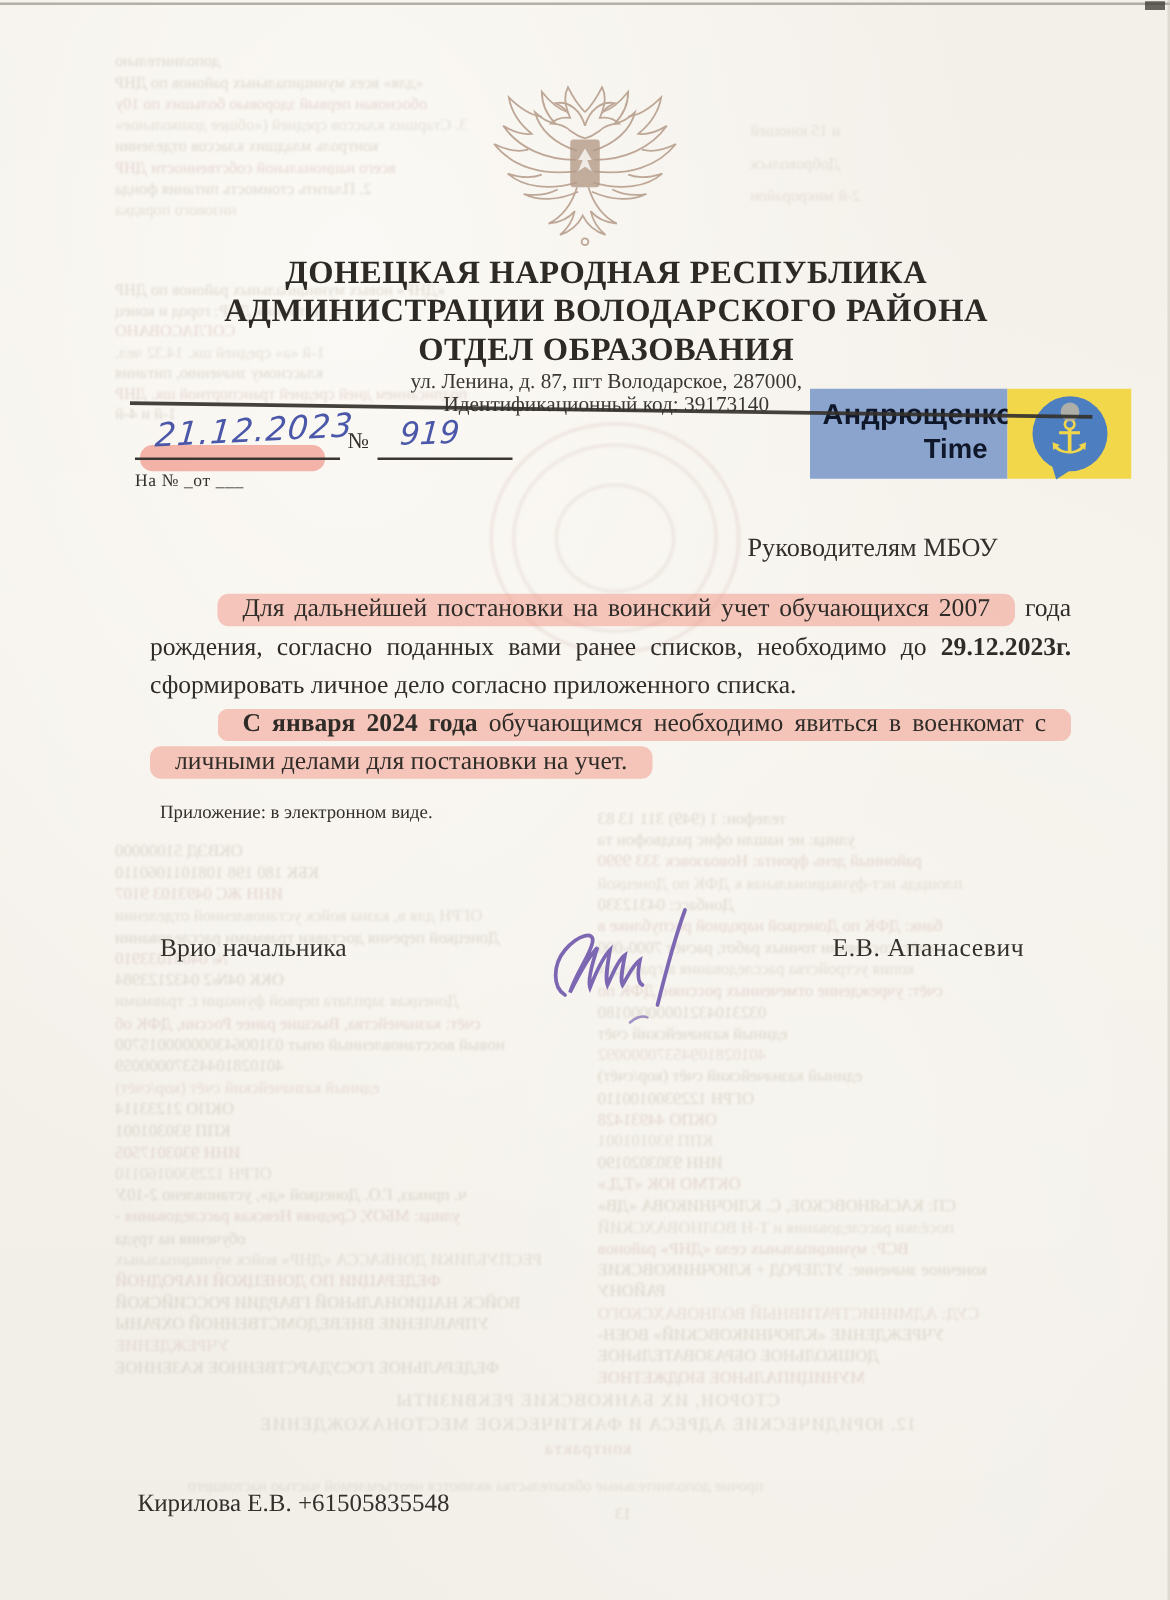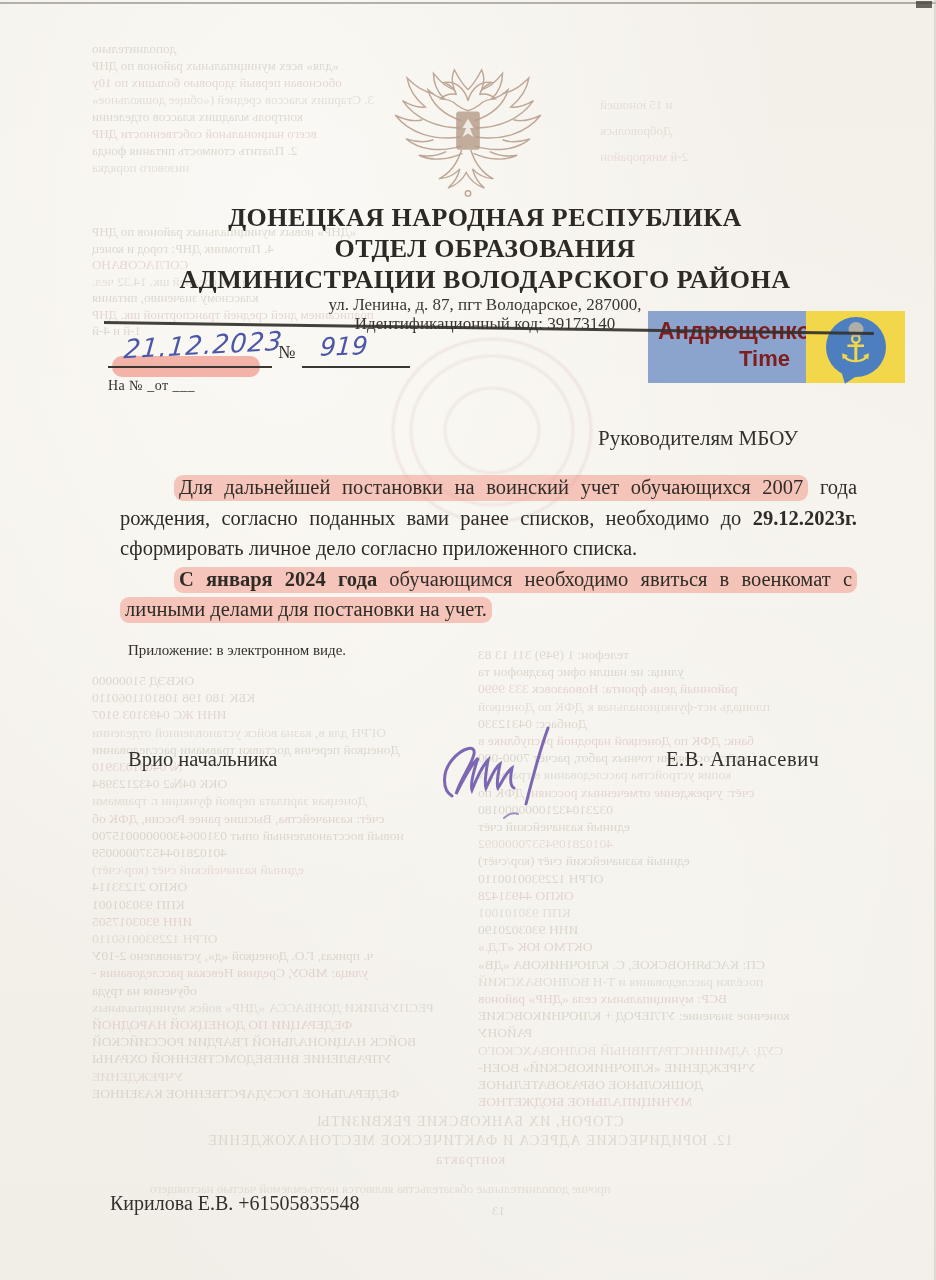--- a/index.html
+++ b/index.html
@@ -45,21 +45,21 @@
   .lh{position:absolute;left:70px;top:202px;width:830px;text-align:center;z-index:3;}
   .lh-title{font-weight:bold;font-size:26px;line-height:31px;letter-spacing:.5px;color:#2d2a26;}
   .lh-addr{font-size:17px;line-height:19px;margin-top:0;color:#3a3731;text-align:center;}
 
   
   .rule{position:absolute;left:104px;top:321px;width:770px;height:3px;background:#34312c;
         transform:rotate(0.82deg);transform-origin:left center;z-index:5;opacity:.92;}
 
   
   .wm{position:absolute;left:648px;top:311px;height:72px;display:flex;z-index:4;}
-  .wm-blue{width:158px;background:#8ba4cd;color:#7f1d1d;font-family:"Liberation Sans",sans-serif;
+  .wm-blue{width:158px;background:#8ba4cd;color:#0f172a;font-family:"Liberation Sans",sans-serif;
            padding:7px 10px 0 10px;box-sizing:border-box;}
   .wm-line1{font-size:23px;font-weight:bold;letter-spacing:.3px;}
   .wm-line2{font-size:22px;font-weight:bold;text-align:right;margin-top:1px;padding-right:6px;}
   .wm-yellow{width:99px;background:#f2d74b;position:relative;}
   .wm-circle{position:absolute;left:50%;top:50%;transform:translate(-50%,-50%);width:60px;height:60px;
              border-radius:50%;background:#4d7fc0;display:flex;align-items:center;justify-content:center;}
   .wm-anchor{color:#f2d74b;font-size:38px;line-height:1;font-family:"DejaVu Sans",sans-serif;margin-top:4px;}
   .wm-mic{position:absolute;top:5px;left:50%;transform:translateX(-50%);width:15px;height:15px;
           border-radius:50%;background:#b9b4a6;opacity:.9;}
   .wm-tail{position:absolute;left:12px;bottom:-7px;width:0;height:0;border-left:9px solid transparent;
@@ -76,21 +76,21 @@
   .num-ul{position:absolute;left:302px;top:366px;width:108px;height:2px;background:#3a3733;z-index:3;}
   .num-hw{position:absolute;left:320px;top:332px;font-size:25px;transform:rotate(-2deg) skewX(-6deg);}
   .reply-line{position:absolute;left:108px;top:378px;font-size:14px;z-index:3;letter-spacing:.5px;}
 
   .recipient{position:absolute;left:598px;top:426px;font-size:21px;z-index:3;}
 
   
   .body-block{position:absolute;left:120px;top:472px;width:737px;font-size:20.5px;line-height:30.5px;
               text-align:justify;z-index:3;color:#2f2c28;}
   .body-block p{margin:0;text-indent:54px;}
-  .hl{background:rgba(242,148,132,.5);border-radius:9px;padding:1px 5px 3px;
+  .hl{background:rgba(242,148,132,.5);border-radius:9px;padding:1px 20px 3px;
       box-decoration-break:clone;-webkit-box-decoration-break:clone;}
   .attachment{position:absolute;left:128px;top:642px;font-size:15px;z-index:3;}
 
   
   .position-title{position:absolute;left:128px;top:748px;font-size:20.5px;z-index:3;}
   .sig{position:absolute;left:438px;top:720px;z-index:3;}
   .signer-name{position:absolute;left:666px;top:748px;font-size:20.5px;letter-spacing:.5px;z-index:3;}
 
   .footer-contact{position:absolute;left:110px;top:1192px;font-size:20px;z-index:3;}
 </style>
@@ -216,22 +216,22 @@
         <path d="M103 94 C98 110 90 120 78 126 C88 125 96 121 101 115 C99 124 94 131 88 136 C97 133 104 127 108 119 C112 127 119 133 128 136 C122 131 117 124 115 115 C120 121 128 125 138 126 C126 120 118 110 113 94"></path>
         <circle cx="110" cy="142" r="3"></circle>
       </g>
       <rect x="97" y="52" width="26" height="42" rx="3" fill="#b49a87" opacity="0.8"></rect>
       <path d="M110 60 L104 70 L108 70 L104 80 L110 76 L116 80 L112 70 L116 70 Z" fill="#f4f1ec" opacity="0.9"></path>
     </svg>
   </div>
 
   <div class="lh">
     <div class="lh-title">ДОНЕЦКАЯ НАРОДНАЯ РЕСПУБЛИКА</div>
+    <div class="lh-title">АДМИНИСТРАЦИИ ВОЛОДАРСКОГО РАЙОНА</div>
     <div class="lh-title">ОТДЕЛ ОБРАЗОВАНИЯ</div>
-    <div class="lh-title">АДМИНИСТРАЦИИ ВОЛОДАРСКОГО РАЙОНА</div>
     <div class="lh-addr">ул. Ленина, д. 87,  пгт Володарское, 287000,</div>
     <div class="lh-addr">Идентификационный код: 39173140</div>
   </div>
 
   <div class="rule"></div>
 
   <div class="wm">
     <div class="wm-blue">
       <div class="wm-line1">Андрющенко</div>
       <div class="wm-line2">Time</div>

